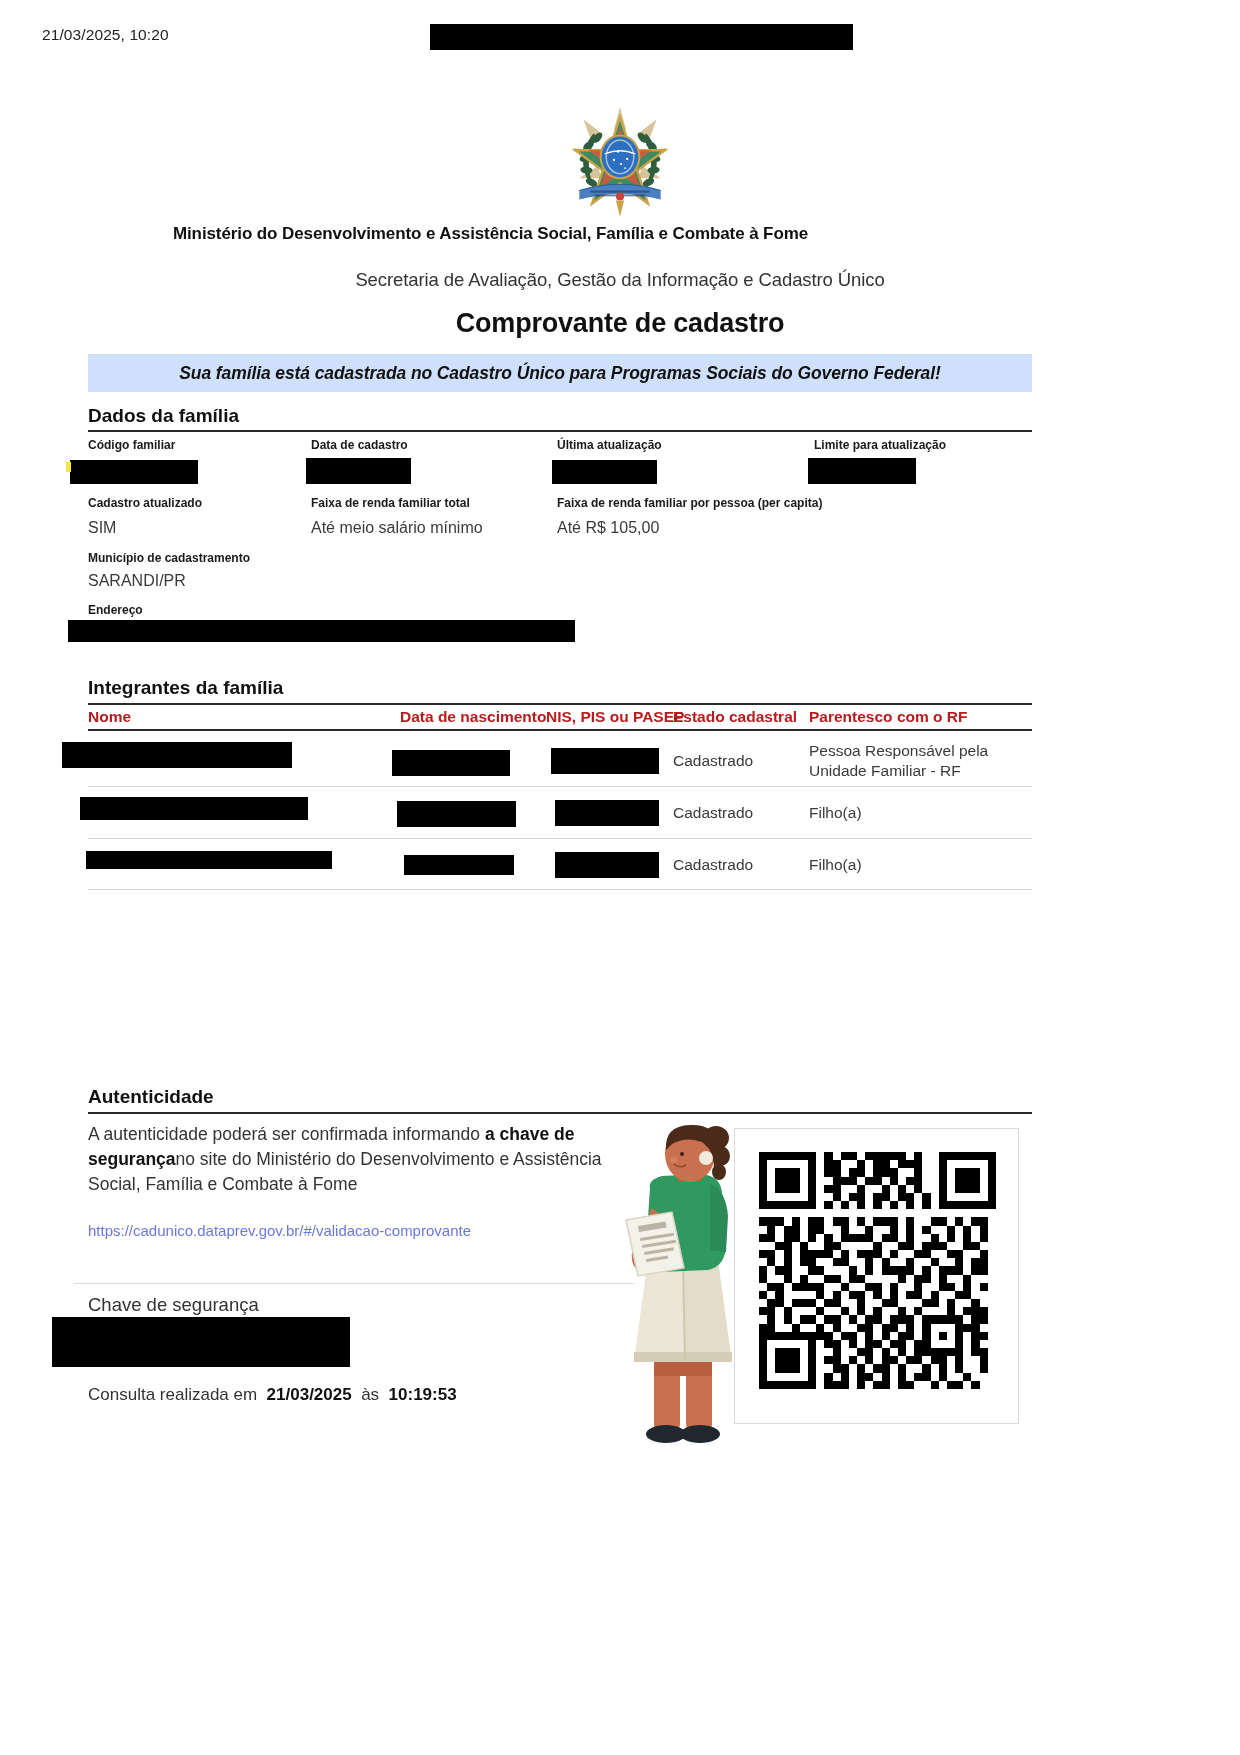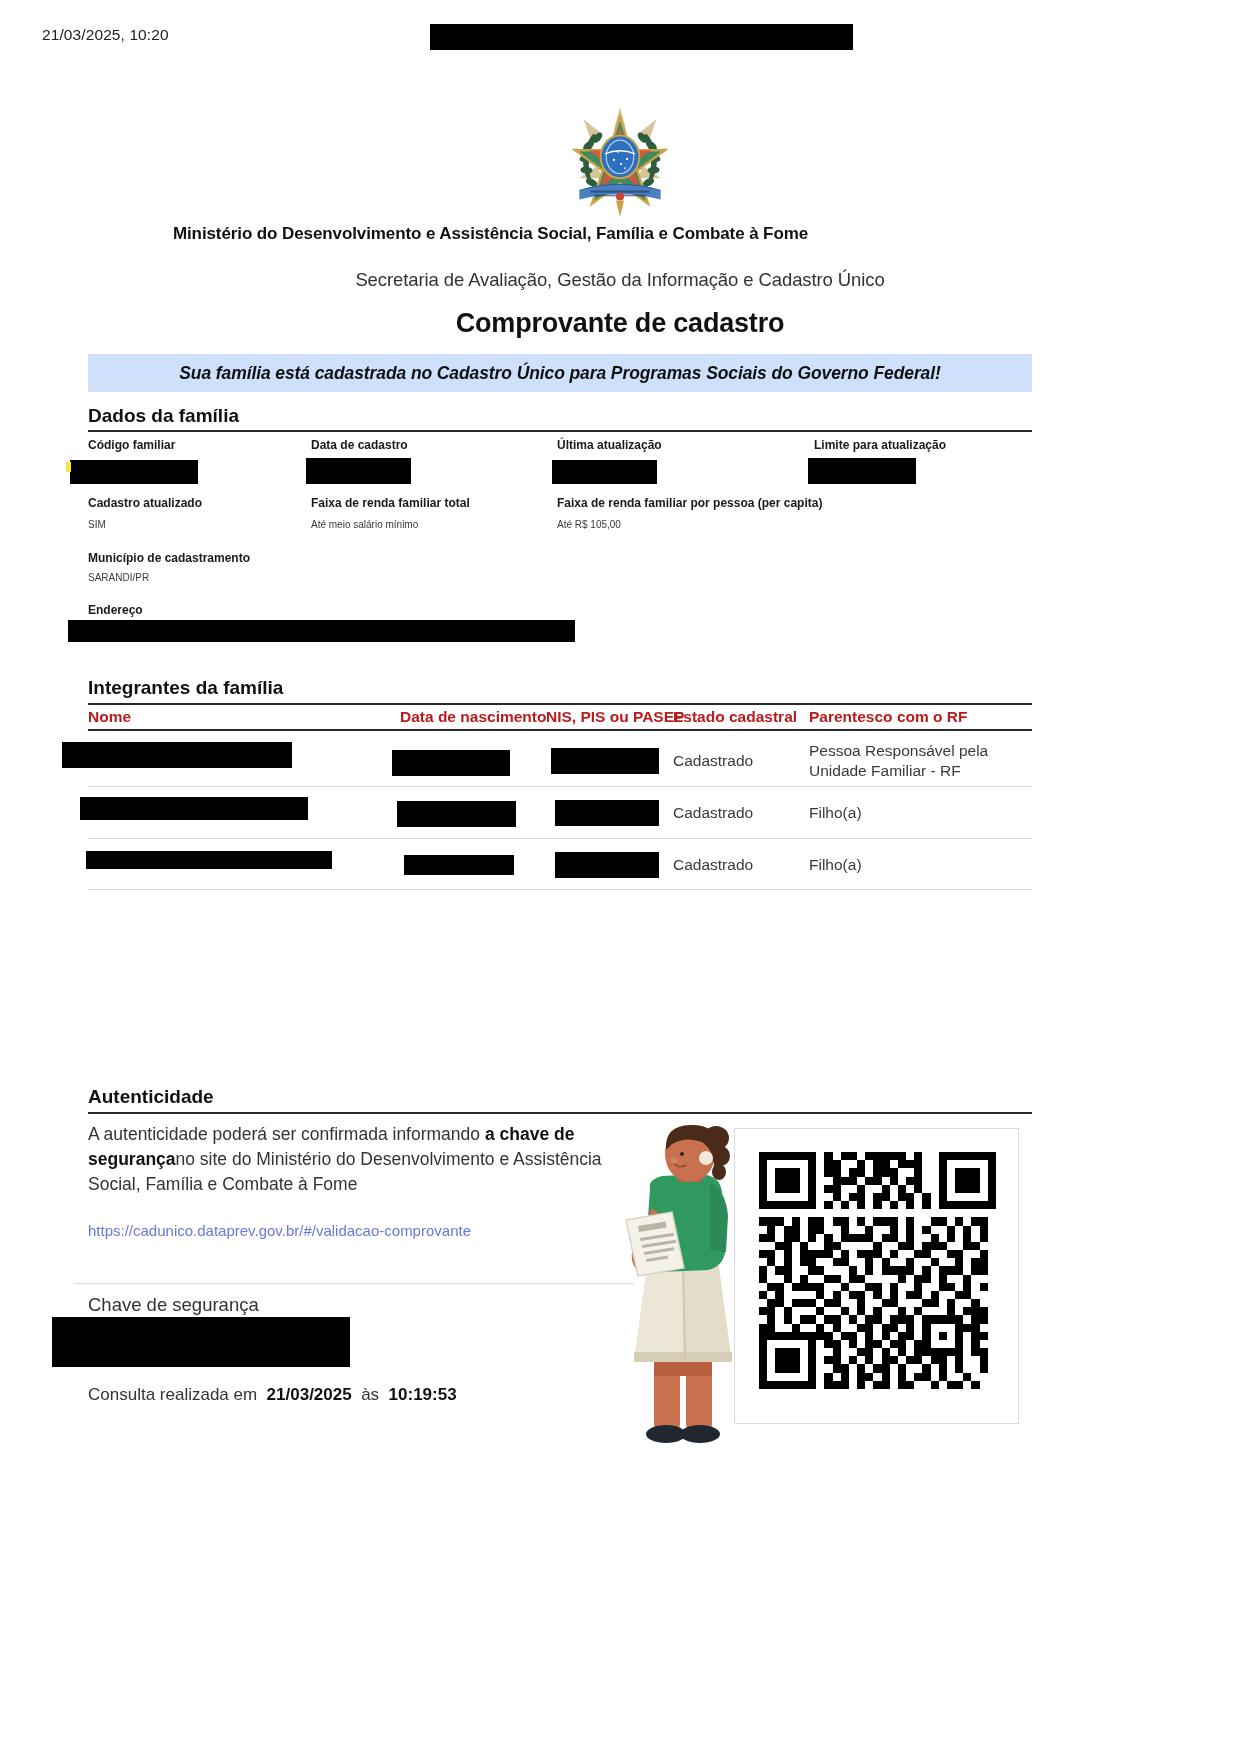--- a/index.html
+++ b/index.html
@@ -169,21 +169,21 @@
 
   .fld-label {
     position: absolute;
     font-size: 12px;
     font-weight: bold;
     color: #1a1a1a;
     white-space: nowrap;
   }
   .fld-value {
     position: absolute;
-    font-size: 10px;
+    font-size: 16px;
     color: #3a3a3a;
     white-space: nowrap;
   }
   .redact {
     position: absolute;
     background: #000;
   }
   .redact.hl::before {
     content: "";
     position: absolute;

